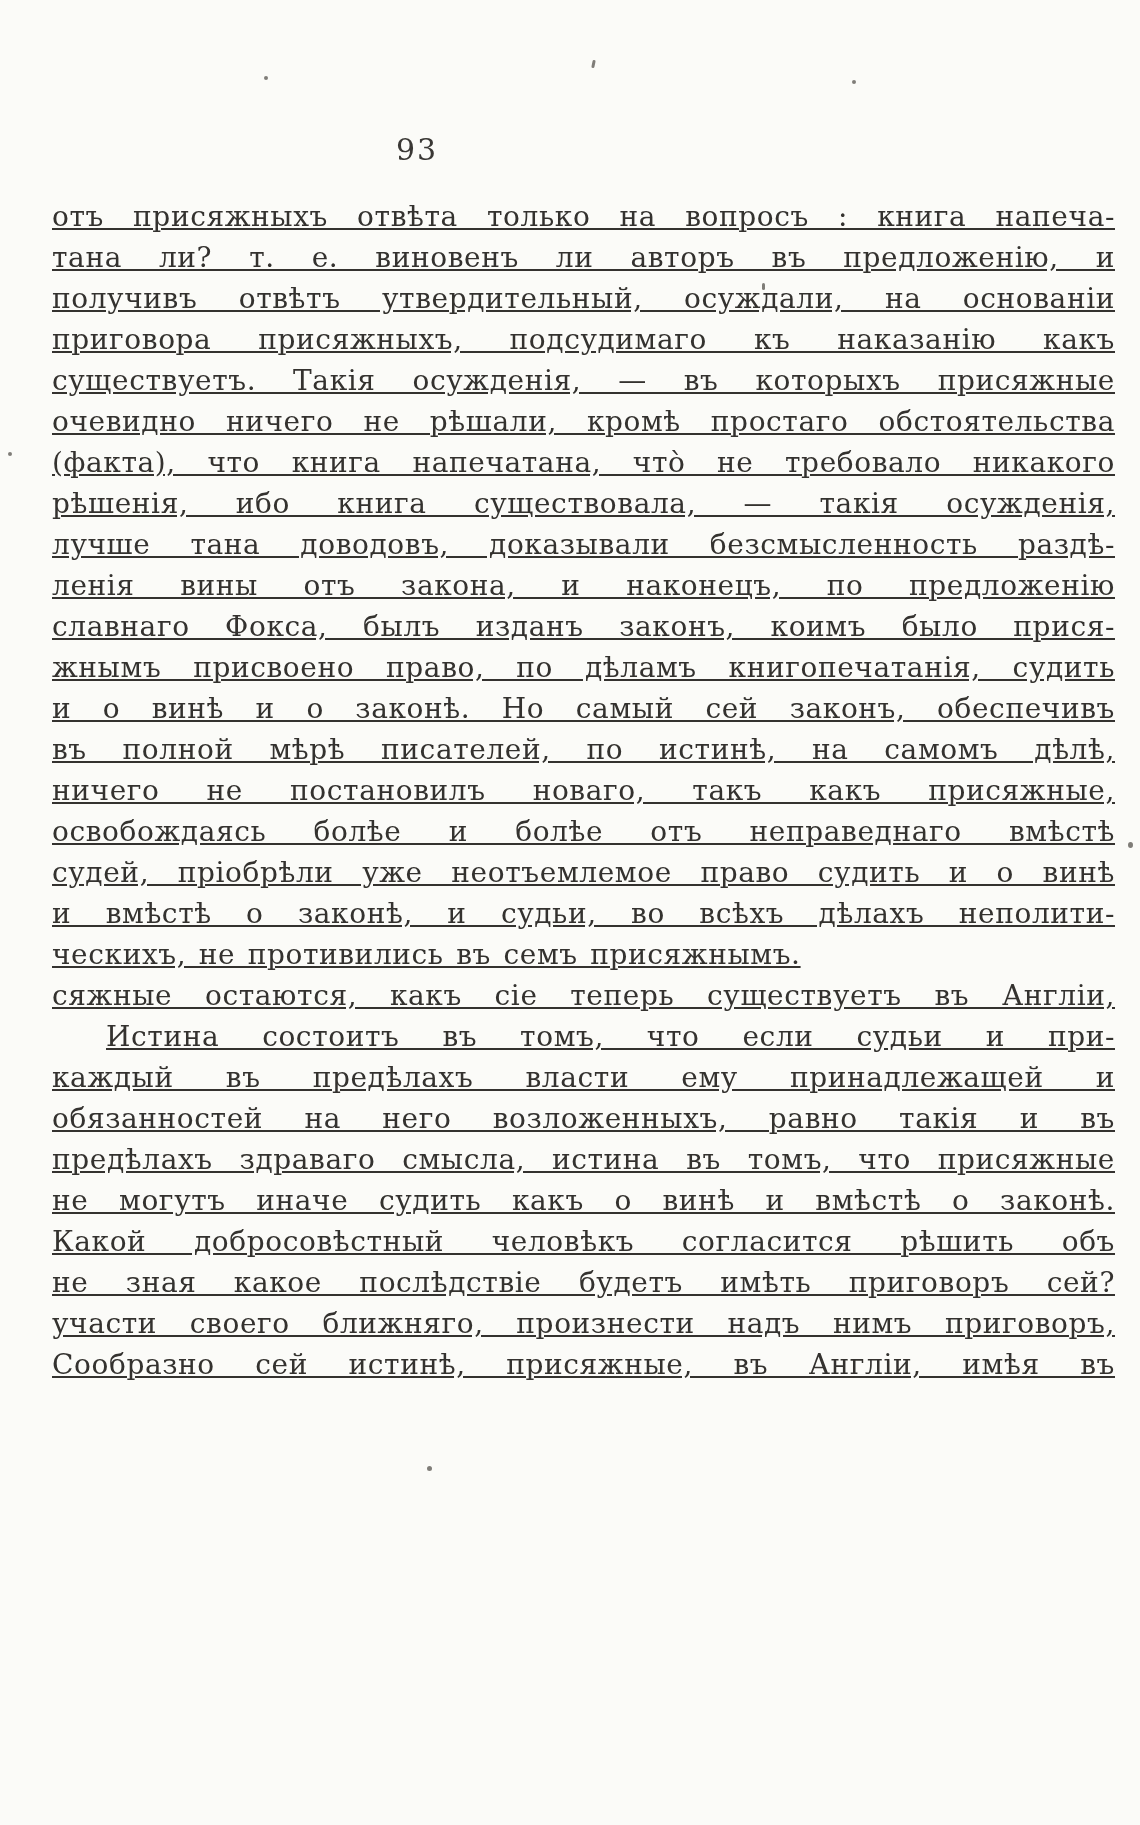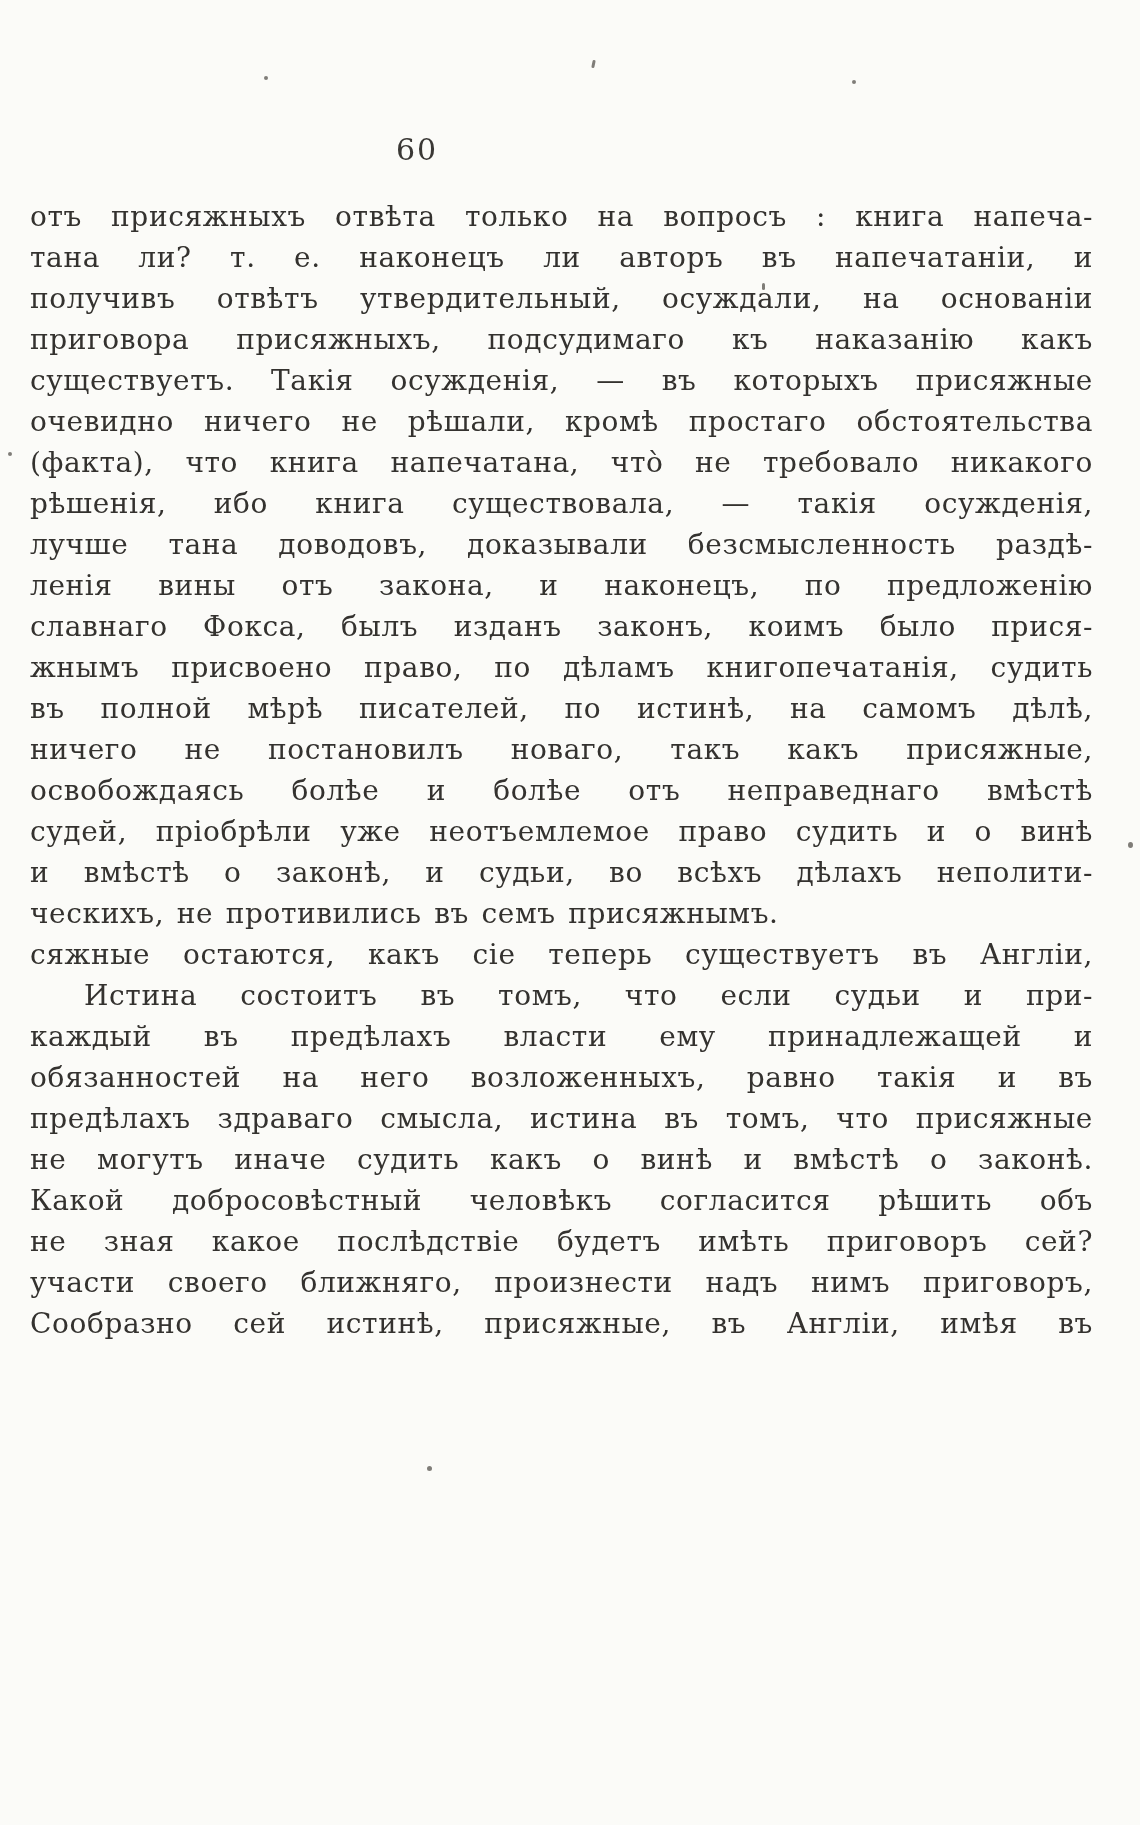--- a/index.html
+++ b/index.html
@@ -21,22 +21,23 @@
     position: absolute;
     top: 132px;
     left: 396px;
     font-size: 30px;
     letter-spacing: 2px;
     color: #3a3835;
   }
   .text-body {
     position: absolute;
     top: 196px;
-    left: 30px;
+    left: 52px;
     width: 1063px;
+    text-decoration: underline;
   }
   .line {
     height: 41px;
     line-height: 41px;
     font-size: 28px;
     letter-spacing: 0.6px;
     word-spacing: 3px;
     white-space: normal;
     text-align: justify;
     text-align-last: justify;
@@ -52,34 +53,35 @@
     position: absolute;
     background: #55534e;
     border-radius: 50%;
     opacity: 0.75;
   }
 </style>
 </head>
 <body>
 
 <div class="page">
-  <div class="page-number">60</div>
+  <div class="page-number">93</div>
   <div class="text-body">
       <div class="line">отъ присяжныхъ отвѣта только на вопросъ : книга напеча-</div>
-      <div class="line">тана ли? т. е. наконецъ ли авторъ въ напечатаніи, и</div>
+      <div class="line">тана ли? т. е. виновенъ ли авторъ въ предложенію, и</div>
       <div class="line">получивъ отвѣтъ утвердительный, осуждали, на основаніи</div>
       <div class="line">приговора присяжныхъ, подсудимаго къ наказанію какъ</div>
       <div class="line">существуетъ. Такія осужденія, — въ которыхъ присяжные</div>
       <div class="line">очевидно ничего не рѣшали, кромѣ простаго обстоятельства</div>
       <div class="line">(факта), что книга напечатана, что̀ не требовало никакого</div>
       <div class="line">рѣшенія, ибо книга существовала, — такія осужденія,</div>
       <div class="line">лучше тана доводовъ, доказывали безсмысленность раздѣ-</div>
       <div class="line">ленія вины отъ закона, и наконецъ, по предложенію</div>
       <div class="line">славнаго Фокса, былъ изданъ законъ, коимъ было прися-</div>
       <div class="line">жнымъ присвоено право, по дѣламъ книгопечатанія, судить</div>
+      <div class="line">и о винѣ и о законѣ.  Но самый сей законъ, обеспечивъ</div>
       <div class="line">въ полной мѣрѣ писателей, по истинѣ, на самомъ дѣлѣ,</div>
       <div class="line">ничего не постановилъ новаго, такъ какъ присяжные,</div>
       <div class="line">освобождаясь болѣе и болѣе отъ неправеднаго вмѣстѣ</div>
       <div class="line">судей, пріобрѣли уже неотъемлемое право судить и о винѣ</div>
       <div class="line">и вмѣстѣ о законѣ, и судьи, во всѣхъ дѣлахъ неполити-</div>
       <div class="line flush">ческихъ, не противились въ семъ присяжнымъ.</div>
       <div class="line">сяжные остаются, какъ сіе теперь существуетъ въ Англіи,</div>
       <div class="line indent">Истина состоитъ въ томъ, что если судьи и при-</div>
       <div class="line">каждый въ предѣлахъ власти ему принадлежащей и</div>
       <div class="line">обязанностей на него возложенныхъ, равно такія и въ</div>

